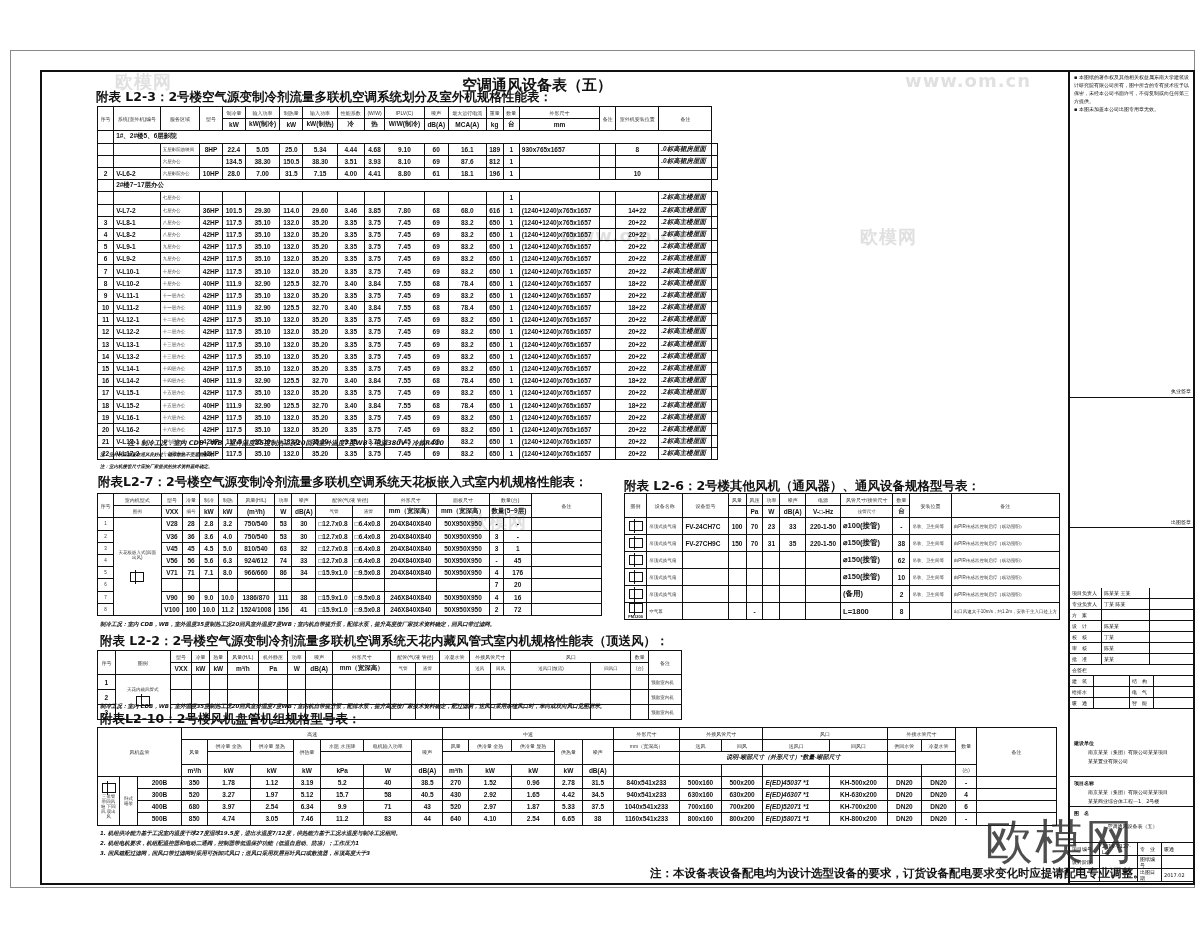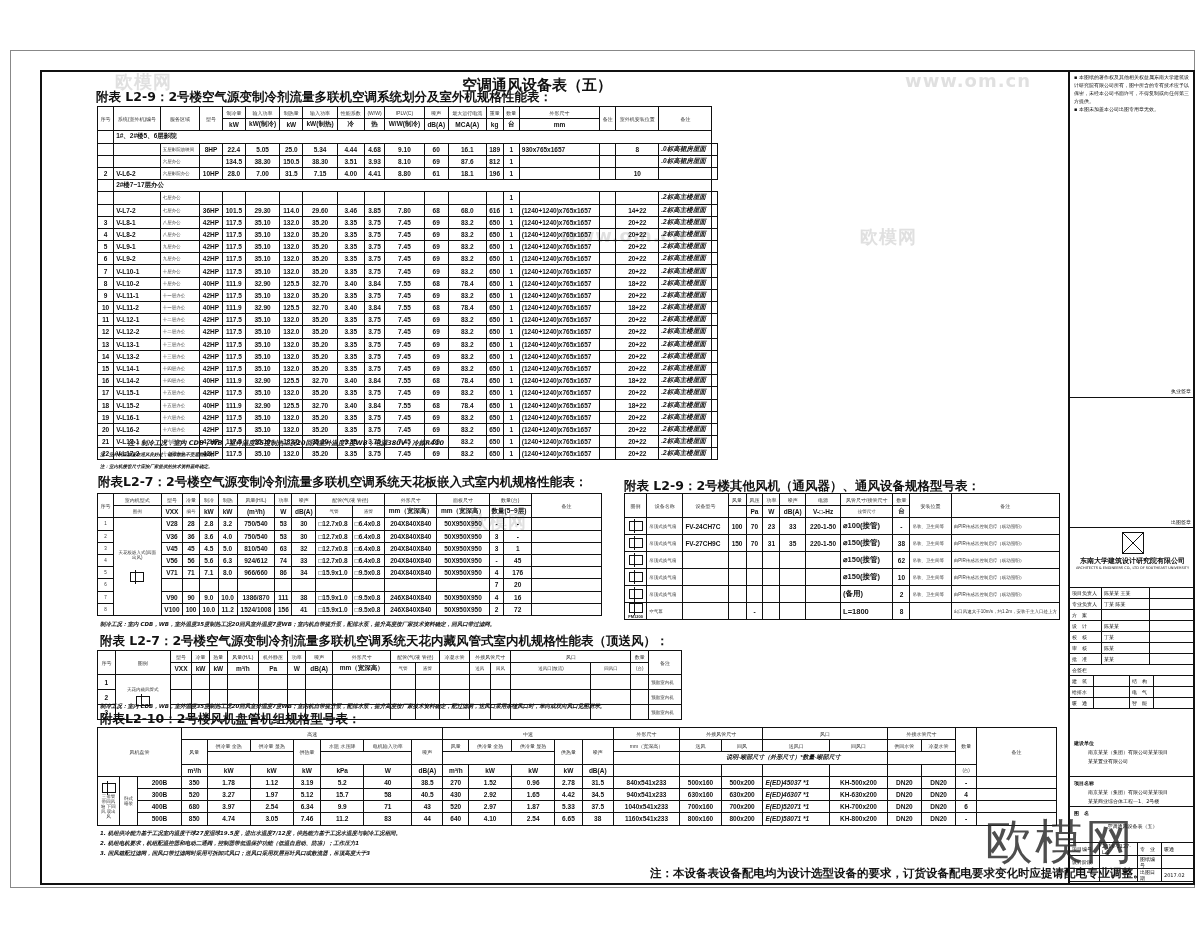--- a/index.html
+++ b/index.html
@@ -34,21 +34,21 @@
 <div class="frame"></div>
 
 <div class="wm" style="left:115px;top:70px">欧模网</div>
 <div class="wm" style="left:470px;top:510px">欧模网</div>
 <div class="wm" style="left:860px;top:225px">欧模网</div>
 <div class="wm" style="left:905px;top:70px">www.om.cn</div>
 <div class="wm" style="left:560px;top:225px">www.om.cn</div>
 
 <div class="main-title">空调通风设备表（五）</div>
 
-<div class="tbl-title" style="left:96px;top:89px">附表 L2-9：2号楼空气源变制冷剂流量多联机空调系统划分及室外机规格性能表：</div>
+<div class="tbl-title" style="left:96px;top:89px">附表 L2-3：2号楼空气源变制冷剂流量多联机空调系统划分及室外机规格性能表：</div>
 <table id="t26" style="left:97px;top:106px;width:621px">
   <thead>
     <tr>
       <th rowspan="2">序号</th>
       <th rowspan="2">系统(室外机)编号</th>
       <th rowspan="2">服务区域</th>
       <th rowspan="2">型号</th>
       <th>制冷量</th>
       <th>输入功率</th>
       <th>制热量</th>
@@ -817,21 +817,21 @@
         <td>246X840X840</td>
         <td>50X950X950</td>
         <td>2</td>
         <td>72</td>
         <td></td>
       </tr>
     </tbody>
 </table>
 <div class="note" style="left:100px;top:621px">制冷工况：室内 CDB，WB，室外温度35度制热工况20回风室外温度7度WB；室内机自带提升泵，配排水泵，提升高度按厂家技术资料确定，回风口带过滤网。</div>
 
-<div class="tbl-title" style="left:624px;top:478px">附表 L2-9：2号楼其他风机（通风器）、通风设备规格型号表：</div>
+<div class="tbl-title" style="left:624px;top:478px">附表 L2-6：2号楼其他风机（通风器）、通风设备规格型号表：</div>
 <table style="left:624px;top:493px;width:436px">
   <thead>
     <tr>
       <th rowspan="2">图例</th>
       <th rowspan="2">设备名称</th>
       <th rowspan="2">设备型号</th>
       <th>风量</th>
       <th>风压</th>
       <th>功率</th>
       <th>噪声</th>
@@ -932,21 +932,21 @@
         <td></td>
         <td></td>
         <td class="l" style="font-size: 7.5px;">L=1800</td>
         <td>8</td>
         <td class="tiny l"></td>
         <td class="tiny l">出口风速大于10m/s，约1.2m，安装于主入口处上方</td>
       </tr>
     </tbody>
 </table>
 
-<div class="tbl-title" style="left:100px;top:633px">附表 L2-7：2号楼空气源变制冷剂流量多联机空调系统天花内藏风管式室内机规格性能表（顶送风）：</div>
+<div class="tbl-title" style="left:100px;top:633px">附表 L2-2：2号楼空气源变制冷剂流量多联机空调系统天花内藏风管式室内机规格性能表（顶送风）：</div>
 <table style="left:97px;top:650px;width:585px">
   <thead>
     <tr>
       <th rowspan="2">序号</th>
       <th rowspan="2" style="width:55px">图例</th>
       <th>型号</th>
       <th>冷量</th>
       <th>热量</th>
       <th>风量(H/L)</th>
       <th>机外静压</th>
@@ -1221,25 +1221,20 @@
 <div class="bottom-note">注：本设备表设备配电均为设计选型设备的要求，订货设备配电要求变化时应提请配电专业调整。</div>
 
 <div class="title-block">
   <div class="tb-sec" style="top:0;height:328px;padding:3px 4px;line-height:8px">
     <div>▪ <span>本图纸的著作权及其他相关权益属东南大学建筑设计研究院有限公司所有，图中所含的专有技术应予以保密，未经本公司书面许可，不得复制或向任何第三方提供。</span></div>
     <div>▪ <span>本图未加盖本公司出图专用章无效。</span></div>
     <div style="position:absolute;right:4px;bottom:2px">执业签章</div>
   </div>
   <div class="tb-sec" style="top:328px;height:130px">
     <div style="position:absolute;right:4px;bottom:2px">出图签章</div>
-  </div>
-  <div class="tb-sec" style="top:458px;height:60px;text-align:center">
-    <div class="logo"></div>
-    <div style="font-size:7px;font-weight:bold">东南大学建筑设计研究院有限公司</div>
-    <div style="font-size:3.5px">ARCHITECTS &amp; ENGINEERS CO., LTD OF SOUTHEAST UNIVERSITY</div>
   </div>
   <div style="position:absolute;top:518px;left:0;width:125px" id="tb-people">
       <div class="tb-row">
         <span style="width: 32px;">项目负责人</span>
         <span style="width: 48px;">陈某某 王某</span>
         <span style="border-right: none;"></span>
       </div>
       <div class="tb-row">
         <span style="width: 32px;">专业负责人</span>
         <span style="width: 48px;">丁某 陈某</span>

